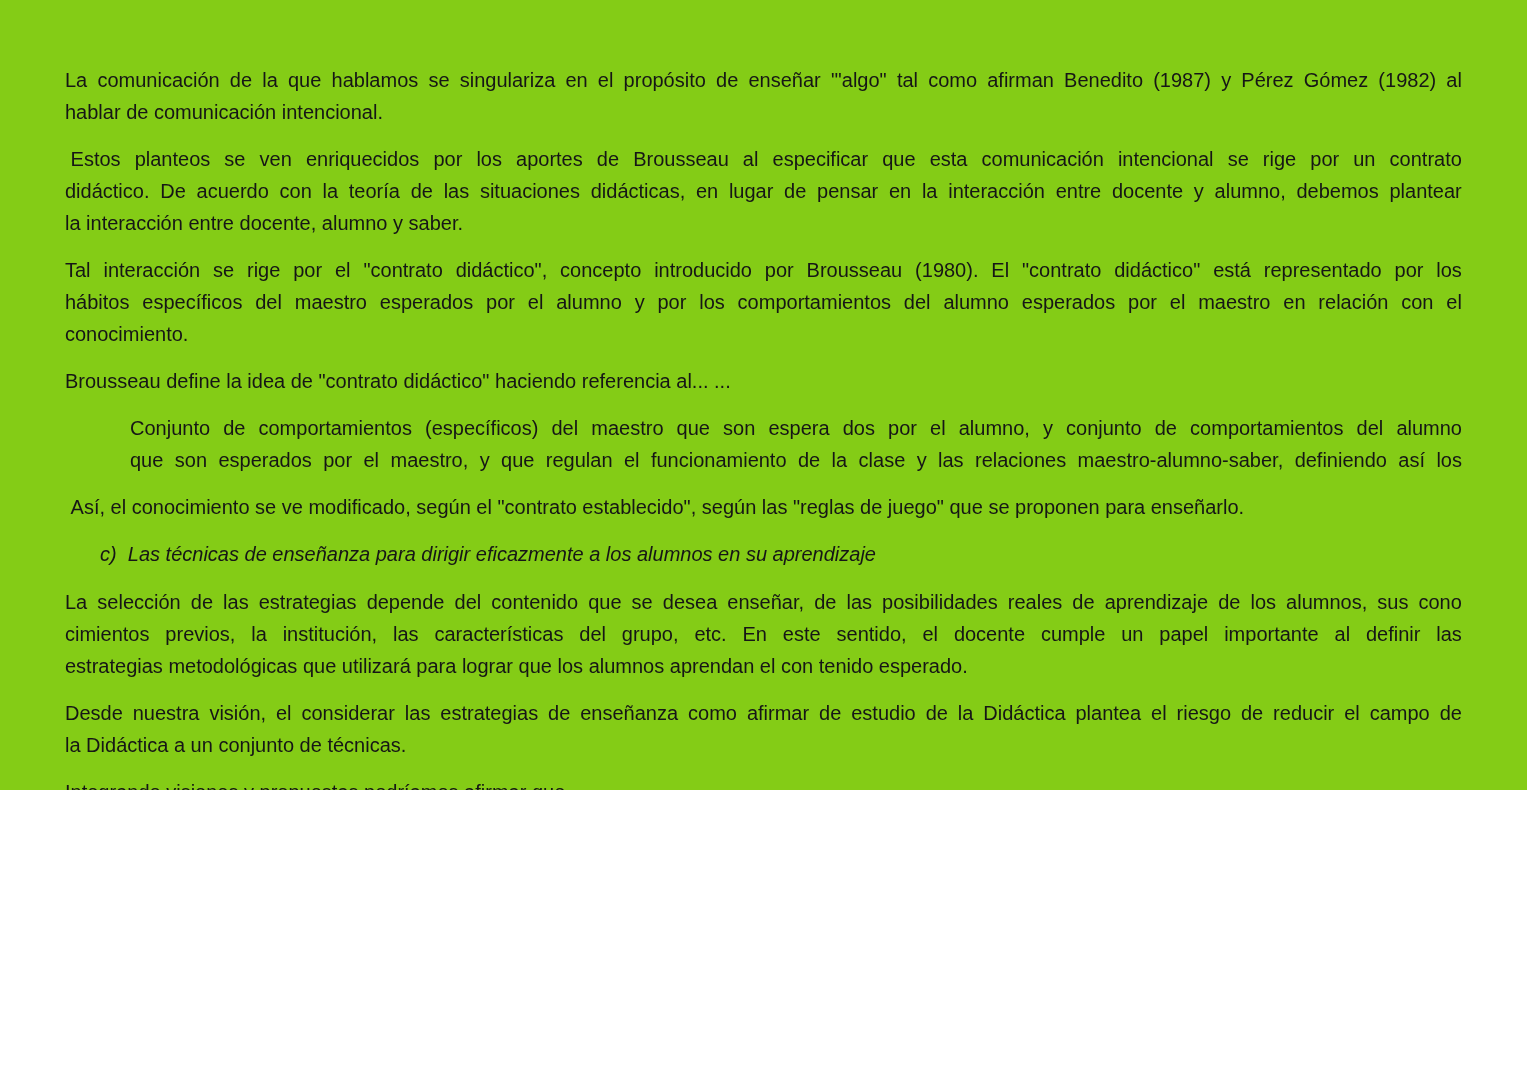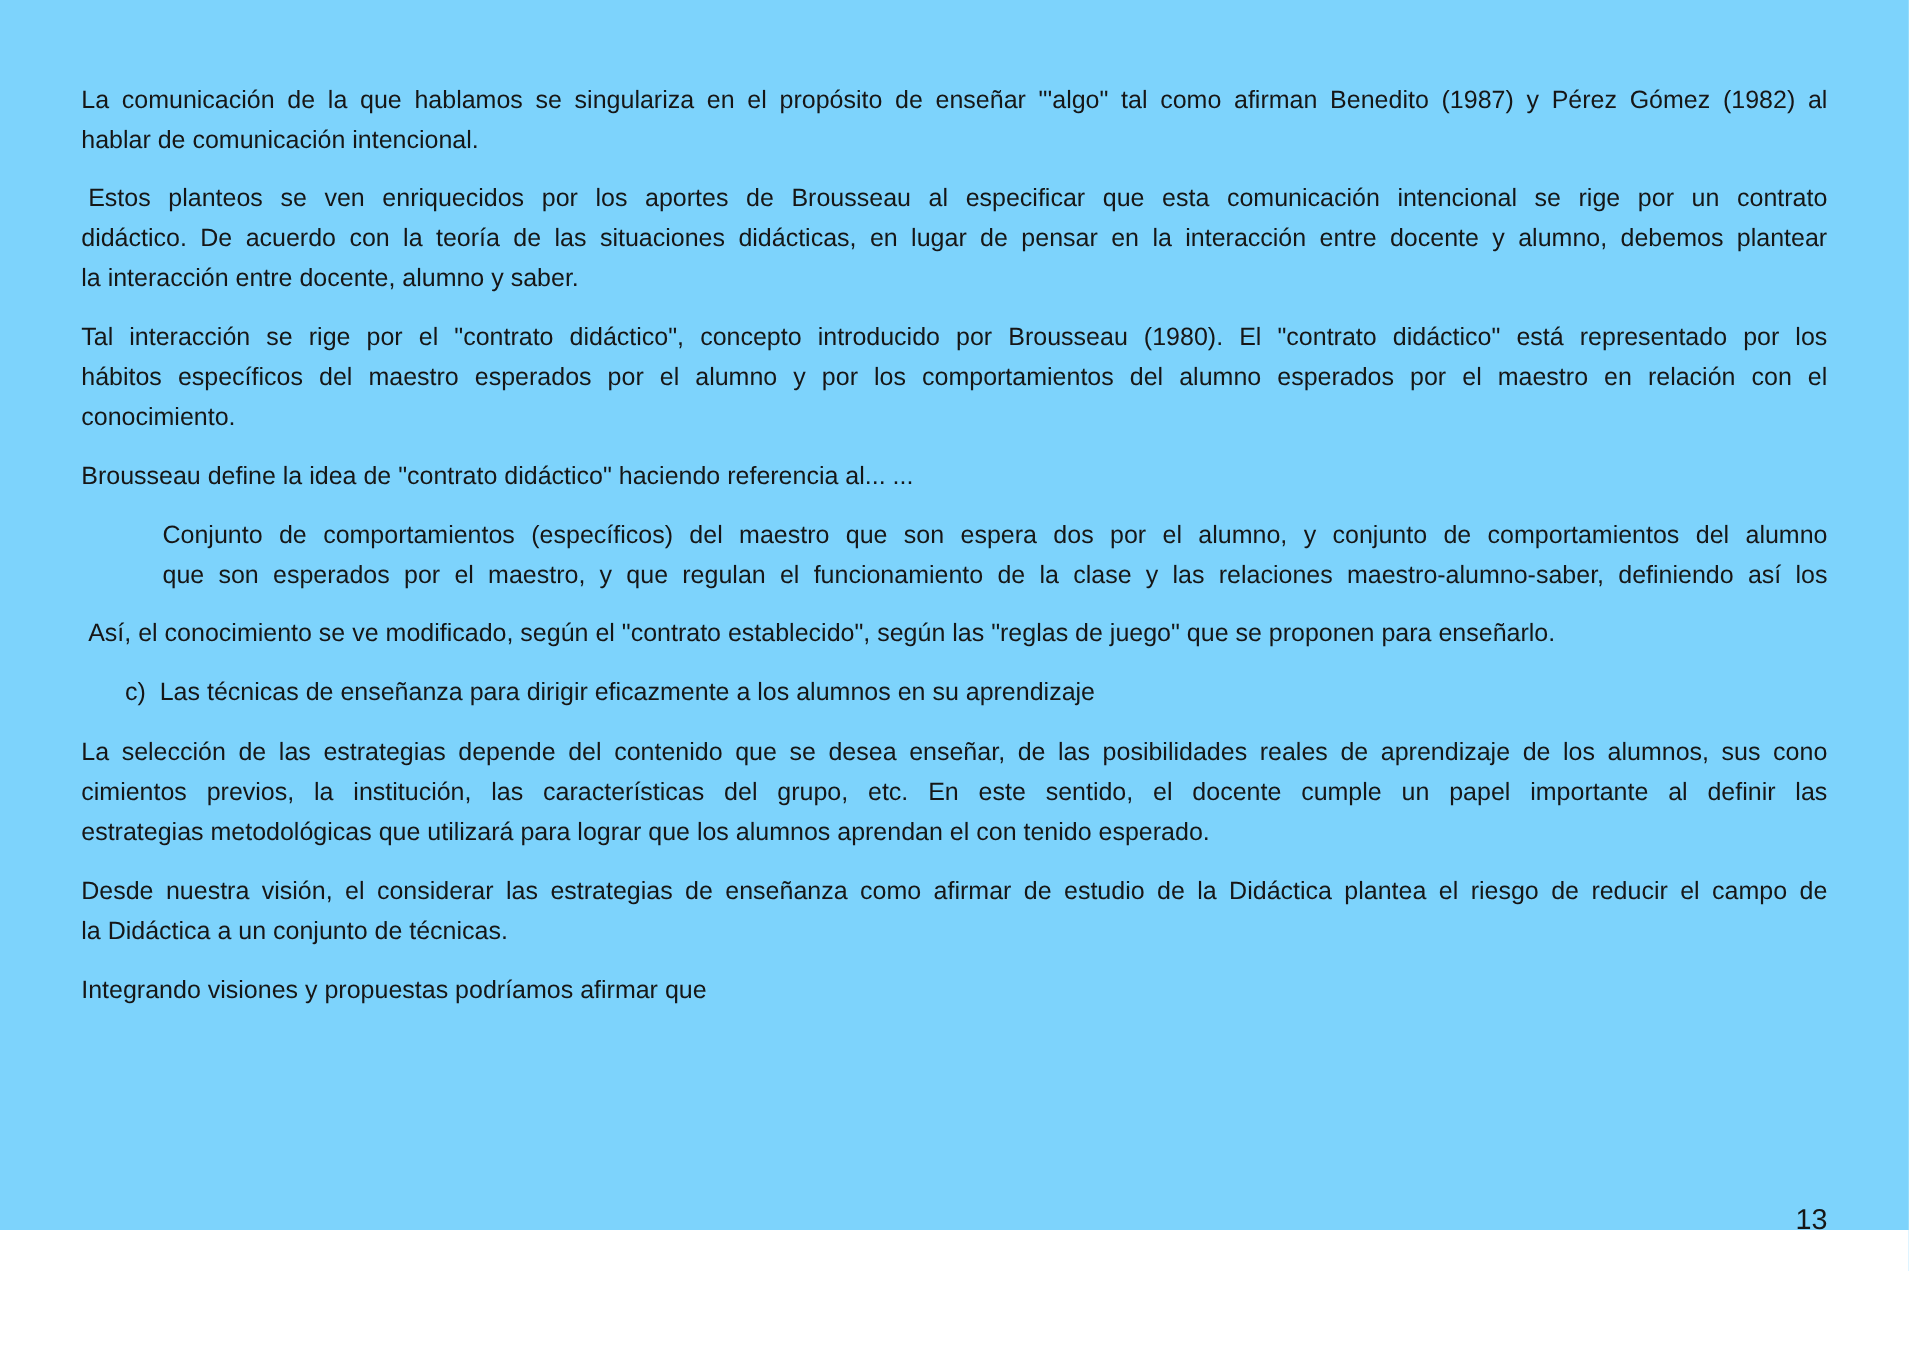--- a/index.html
+++ b/index.html
@@ -1,35 +1,35 @@
 <!DOCTYPE html>
 <html><head>
 <meta charset="utf-8">
 <style>
   html, body { margin: 0; padding: 0; }
   .page {
     position: relative;
     width: 1527px;
-    height: 984px;
-    background: #7dd3fc;
+    height: 790px;
+    background: #84cc16;
     overflow: hidden;
     font-family: "Liberation Sans", sans-serif;
     font-size: 20px;
     line-height: 32px;
     color: #161616;
   }
   .content {
     position: absolute;
     left: 65px;
     top: 64px;
     width: 1397px;
   }
   .para { margin: 0 0 15px 0; }
   .para.quote { padding-left: 65px; }
-  .para.heading { padding-left: 35px; margin-bottom: 16px; }
+  .para.heading { padding-left: 35px; font-style: italic; margin-bottom: 16px; }
   
   .jline {
     display: flex;
     justify-content: space-between;
     column-gap: 5px;
     line-height: 32px;
     white-space: nowrap;
   }
   .jline span { display: inline-block; }
   

